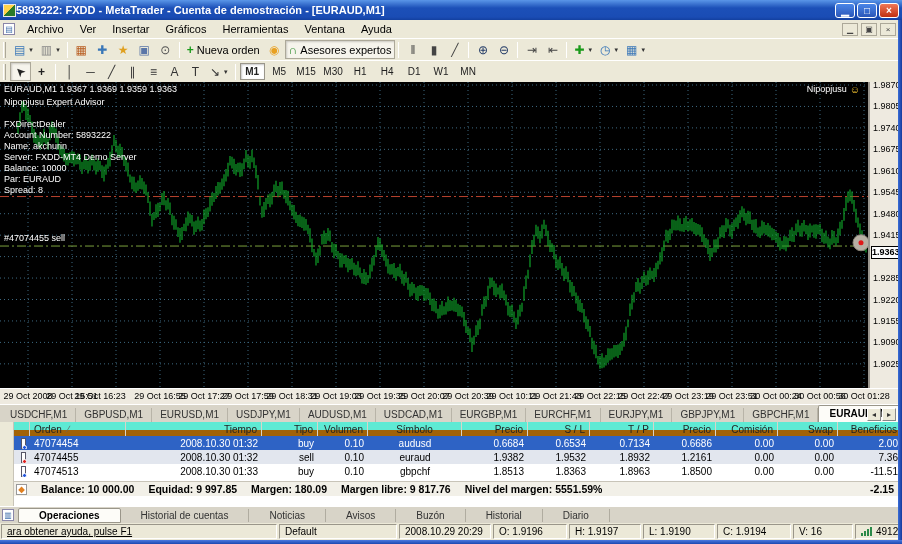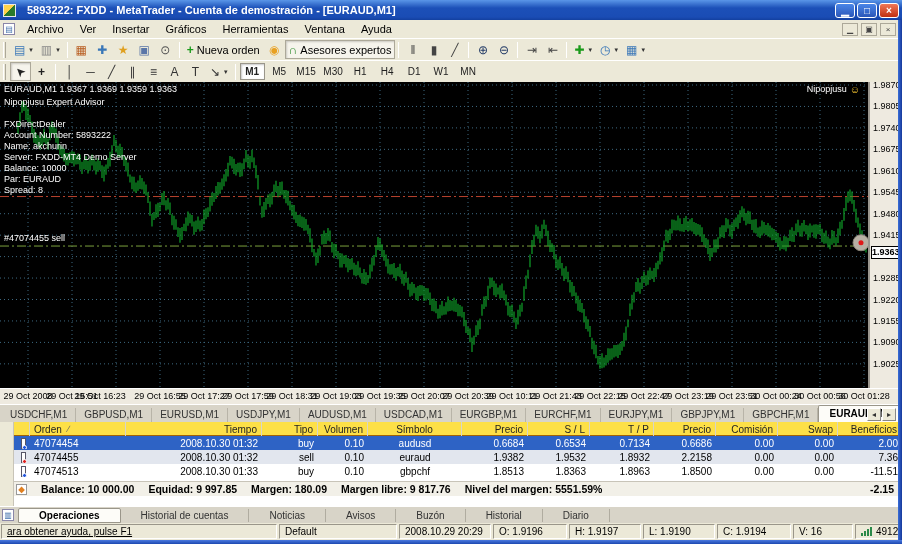--- a/index.html
+++ b/index.html
@@ -1,21 +1,21 @@
 <!DOCTYPE html>
 <html><head>
 <meta charset="utf-8">
 <style>
   *{box-sizing:border-box}
   html,body{margin:0;padding:0;background:#6a6a6a}
   .window{width:902px;height:544px;position:relative;background:#ECE9D8;overflow:hidden;
           font-family:"Liberation Sans",sans-serif;-webkit-font-smoothing:none}
   
   .titlebar{height:20px;background:linear-gradient(180deg,#5a96e8,#1c50b8 40%,#1a4cb4 85%,#1340a0);
-            display:flex;align-items:center;padding:0 3px;gap:11px;position:relative;z-index:60}
+            display:flex;align-items:center;padding:0 3px;gap:0;position:relative;z-index:60}
   .app-icon{width:13px;height:13px;border:1px solid #e8e8e8;flex:0 0 auto;
             background:linear-gradient(135deg,#ffd24a 0 50%,#2a7a2a 50% 100%)}
   .title-text{color:#fff;font-size:11px;font-weight:bold;flex:1;white-space:nowrap;overflow:hidden}
   .win-btns{display:flex;gap:2px}
   .wbtn{width:20px;height:15px;font-size:10px;font-weight:bold;color:#fff;display:flex;align-items:center;
         justify-content:center;border:1px solid #fff;border-radius:3px;
         background:linear-gradient(180deg,#4a86e8,#2a56b8)}
   .wbtn.close{background:linear-gradient(180deg,#f07858,#c03010)}
   
   .menubar{height:18px;display:flex;align-items:center;font-size:11px;padding-left:3px;background:#ECE9D8}
@@ -54,21 +54,21 @@
   .stab.active{background:#FDFCF8;border:1px solid #9a968a;border-bottom:none;font-weight:bold;
                padding:2px 10px 3px;border-radius:2px 2px 0 0;color:#000}
   .scrollarrows{position:absolute;right:6px;top:3px;display:flex;gap:1px}
   .sarr{width:14px;height:13px;background:#ECE9D8;border:1px solid #fff;border-right-color:#888;
         border-bottom-color:#888;font-size:8px;display:flex;align-items:center;justify-content:center;color:#333}
   
   .terminal{height:84px;background:#fff;position:relative;padding-left:14px;overflow:hidden}
   .tgutter{position:absolute;left:0;top:0;bottom:0;width:14px;background:#ECE9D8;border-right:1px solid #c8c4b8}
   .trow{display:grid;grid-template-columns:16px 96px 136px 56px 50px 94px 66px 62px 64px 62px 62px 60px 1fr;
         height:14px;align-items:center;font-size:10px;color:#000}
-  .thead{background:#fde047;border-bottom:1px solid #a16207;color:#222}
+  .thead{background:#5eead4;border-bottom:6px solid #a16207;color:#222}
   .thead .cell{height:14px;border-right:1px solid #d8d4c8}
   .cell{padding:0 4px;white-space:nowrap;overflow:hidden;display:flex;align-items:center}
   .al{justify-content:flex-start}.ar{justify-content:flex-end}.ac{justify-content:center}
   .row-sel{background:#2E63C5;color:#fff}
   .row-alt{background:#E2E6EE}
   .sortmark{color:#666;margin-left:6px;font-size:9px}
   .oicon{width:9px;height:11px;background:#fff;border:1px solid #556;position:relative;margin-left:3px}
   .oicon i{position:absolute;right:-2px;bottom:-2px;width:5px;height:5px;border-radius:50%;border:1px solid #fff}
   .oicon.buy i{background:#2255dd}.oicon.sell i{background:#dd2222}
   .balrow{display:flex;align-items:center;gap:14px;font-size:10.5px;font-weight:bold;height:15px;
@@ -428,21 +428,21 @@
           </span>
         </div>
         <div class="cell al">47074455</div>
         <div class="cell ar">2008.10.30 01:32</div>
         <div class="cell ar">sell</div>
         <div class="cell ar">0.10</div>
         <div class="cell ac">euraud</div>
         <div class="cell ar">1.9382</div>
         <div class="cell ar">1.9532</div>
         <div class="cell ar">1.8932</div>
-        <div class="cell ar">2.2158</div>
+        <div class="cell ar">1.2161</div>
         <div class="cell ar">0.00</div>
         <div class="cell ar">0.00</div>
         <div class="cell ar">7.36</div>
       </div>
       <div class="trow">
         <div class="cell">
           <span class="oicon buy">
             <i></i>
           </span>
         </div>

